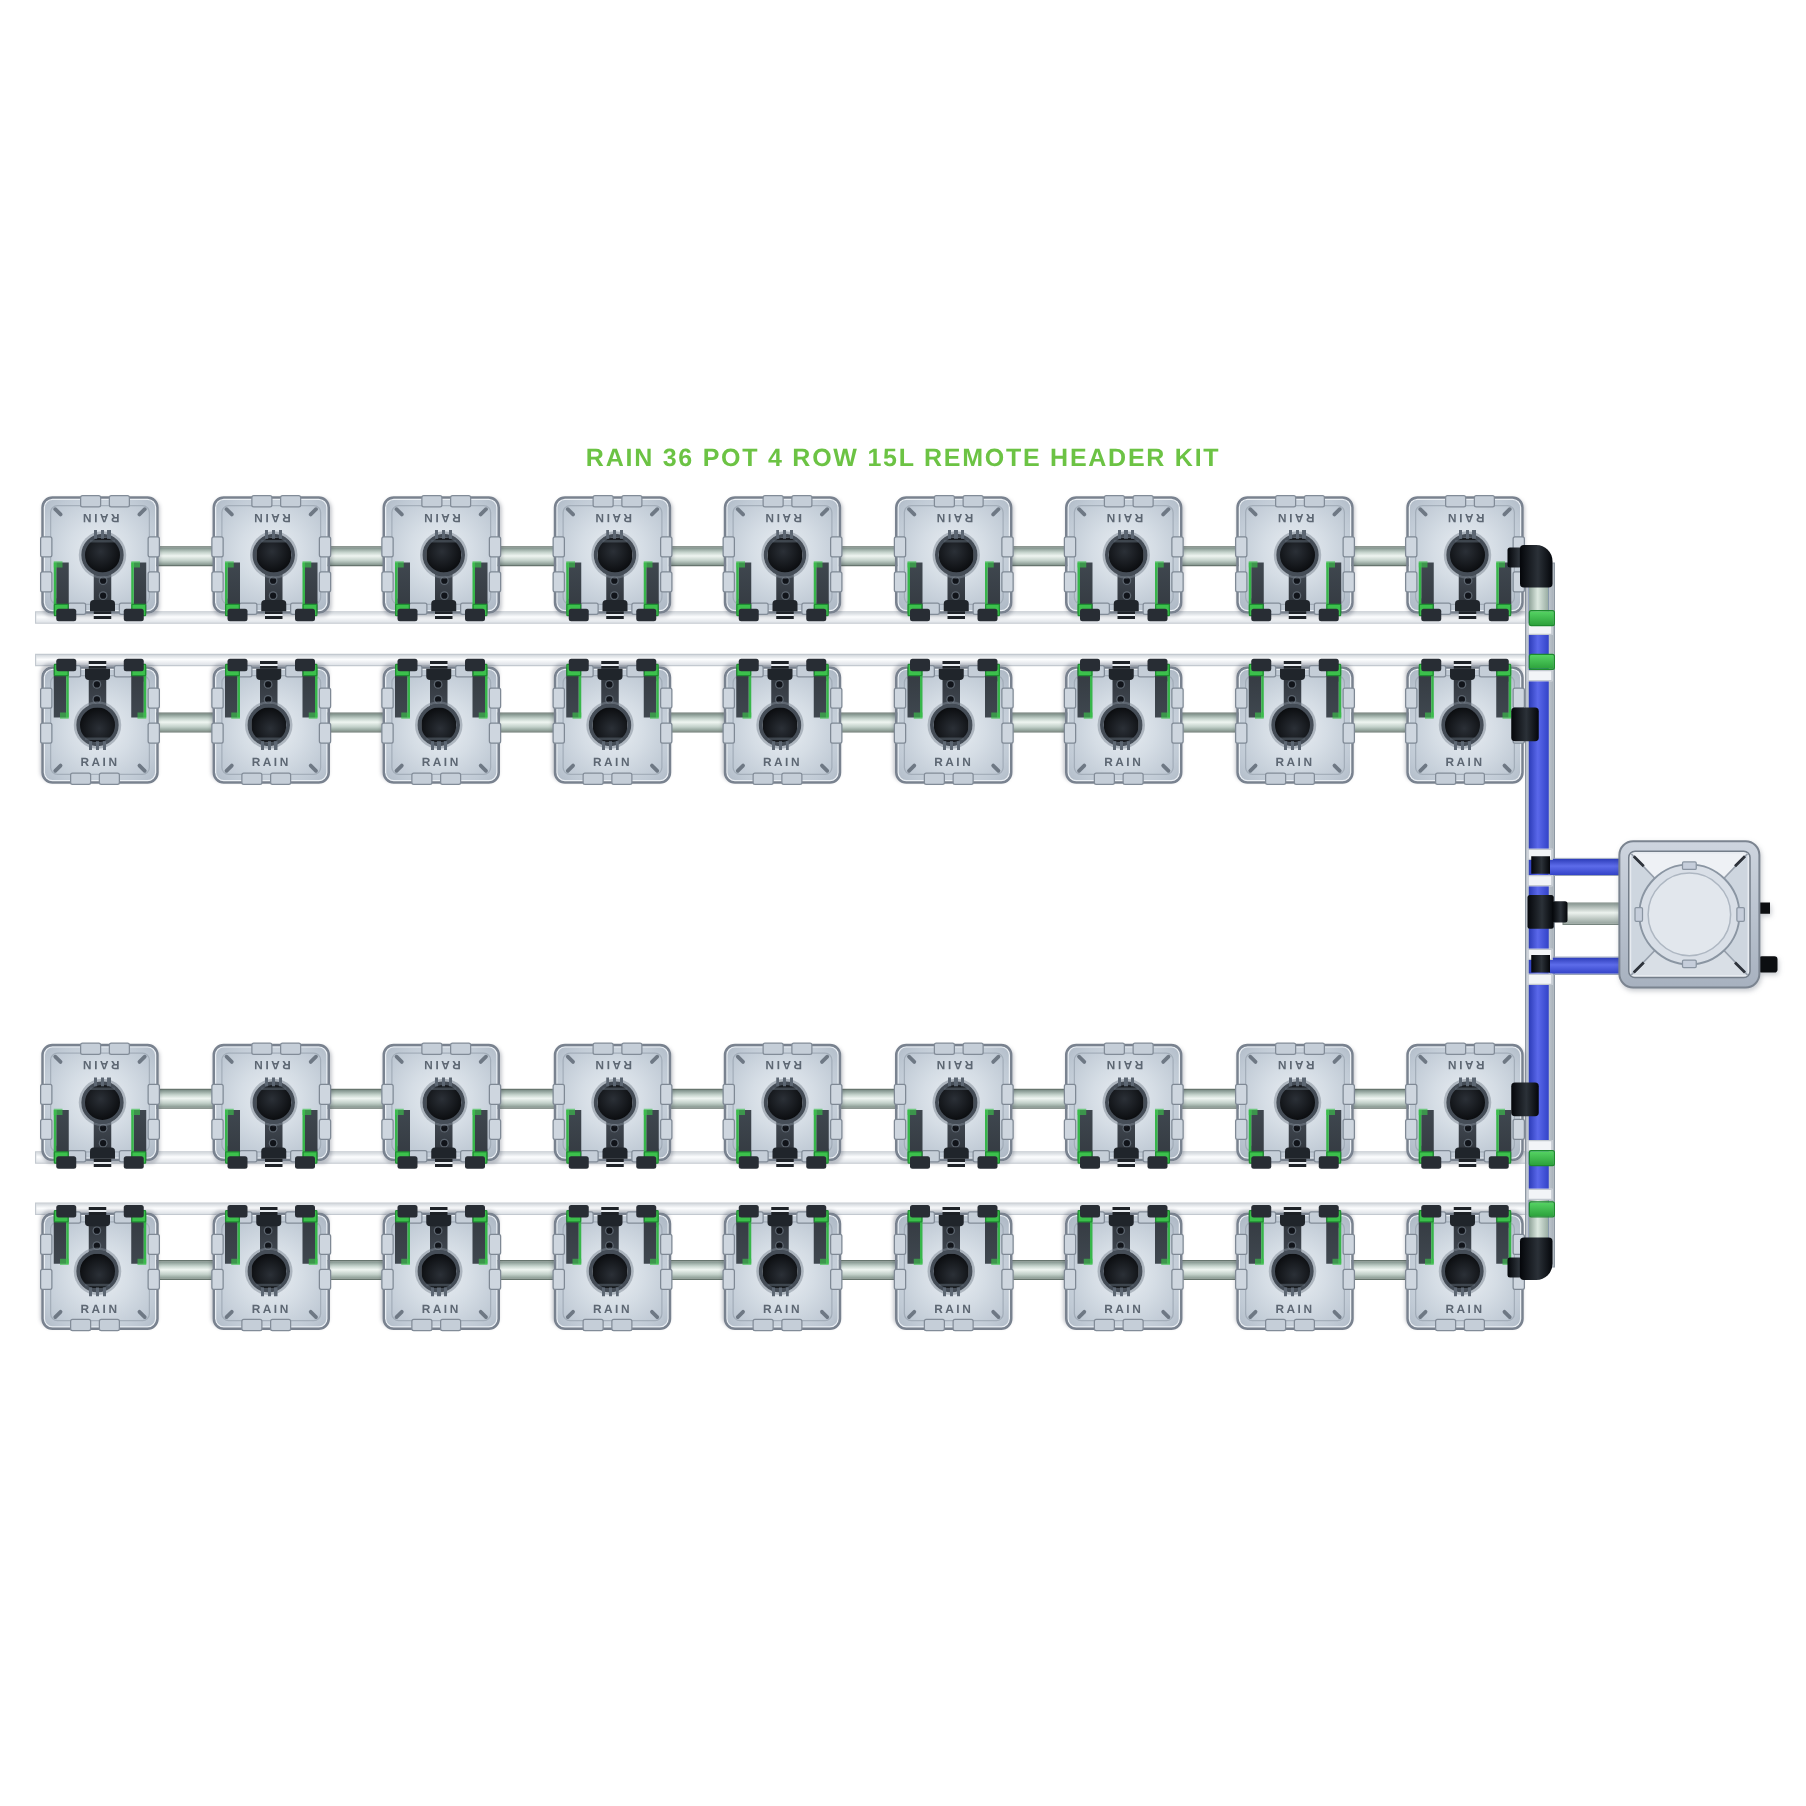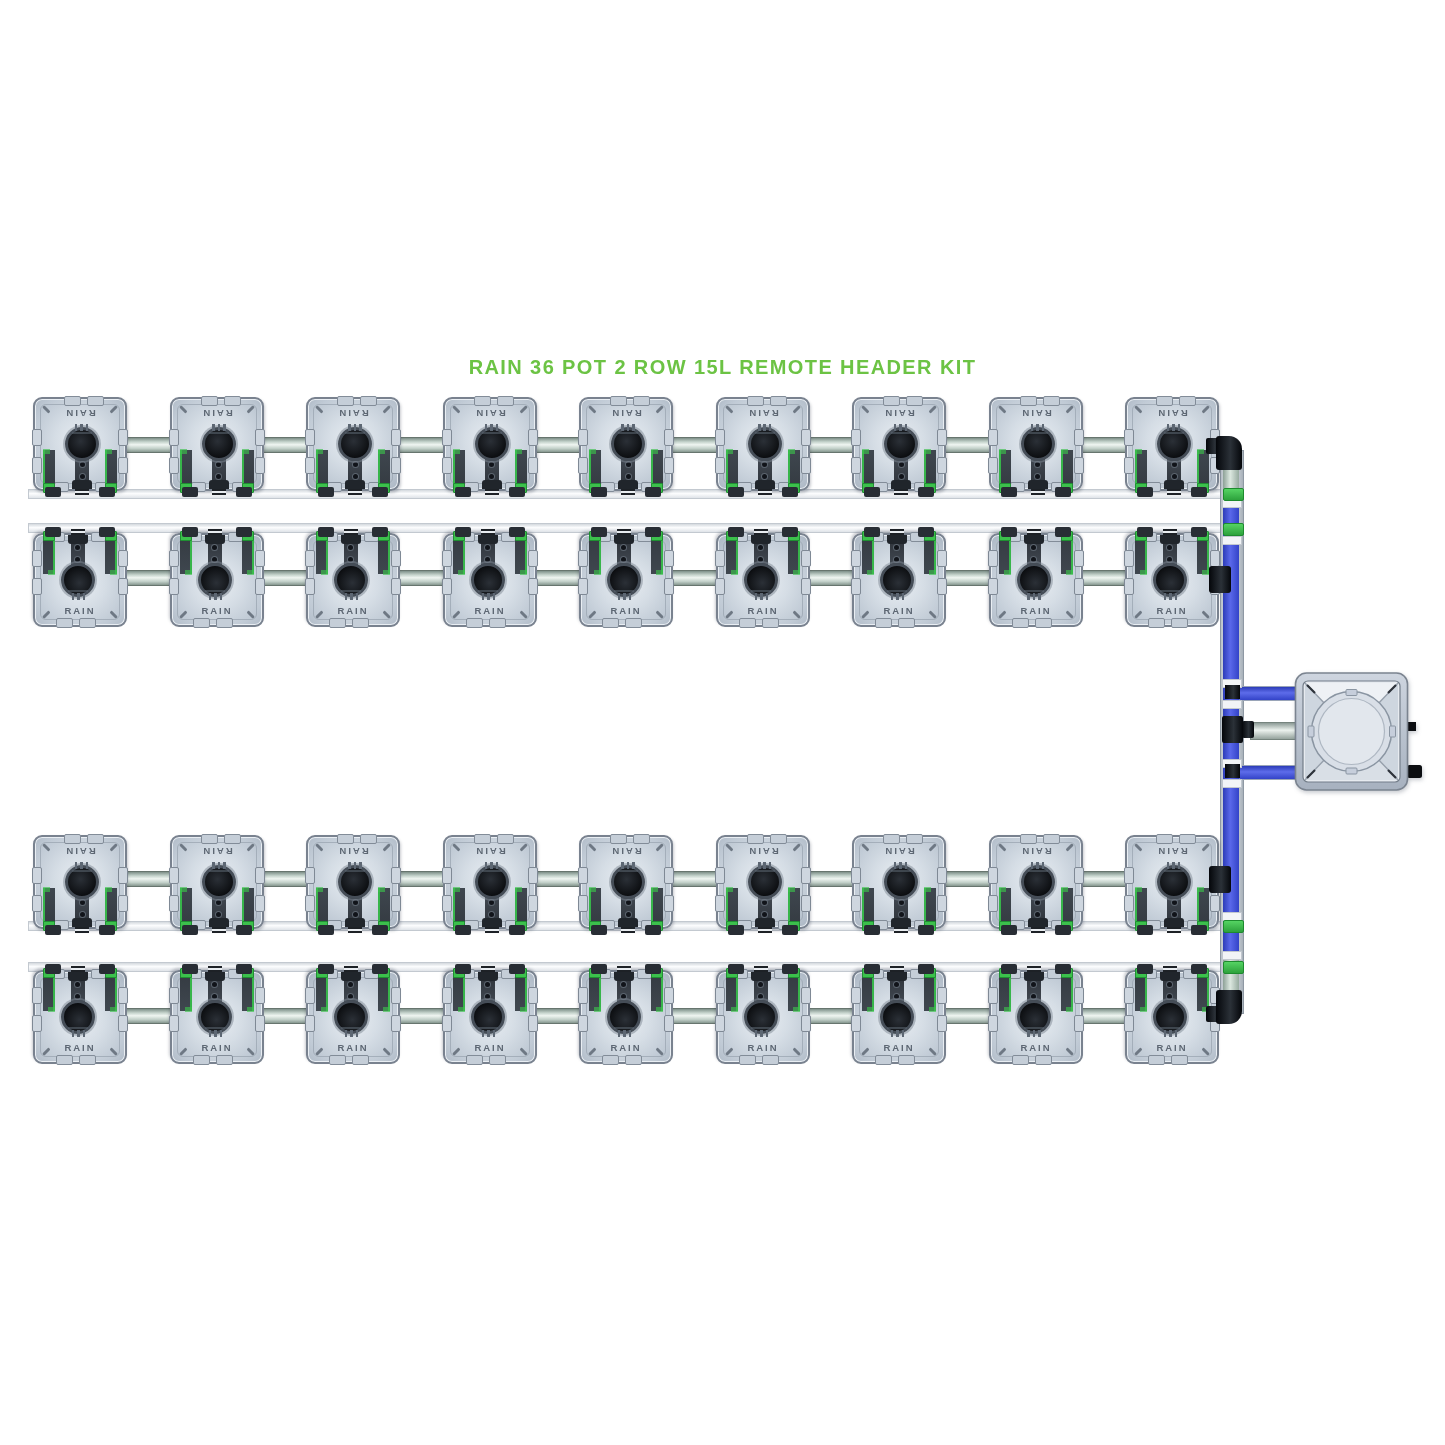--- a/index.html
+++ b/index.html
@@ -92,21 +92,21 @@
     background:#3cc04c;border:1px solid #1f9032;border-radius:1px;}
   .gs::after{content:"";position:absolute;left:-2px;top:-1px;width:7px;height:5px;background:rgba(60,192,76,.65);}
   .foot{position:absolute;bottom:-8px;width:16px;height:10px;background:#282d34;border-radius:2px;}
   .foot.fl{left:10px}.foot.fr{right:10px}
 </style>
 </head>
 <body>
 
 <div id="canvas">
 
-  <div class="kit-title">RAIN 36 POT 2 ROW 15L REMOTE HEADER KIT</div>
+  <div class="kit-title">RAIN 36 POT 4 ROW 15L REMOTE HEADER KIT</div>
 
   <div id="system">
       <div class="manifold" style="left: 60px; top: 437px; width: 1154px;"></div>
       <div class="return" style="left: 28px; top: 489px; width: 1200px;"></div>
       <div class="pot" style="left: 33px; top: 397px;">
     <div class="pot-body">
       <div class="pot-inner"></div>
       <div class="ptab t1"></div>
       <div class="ptab t2"></div>
       <div class="ptab b1"></div>

